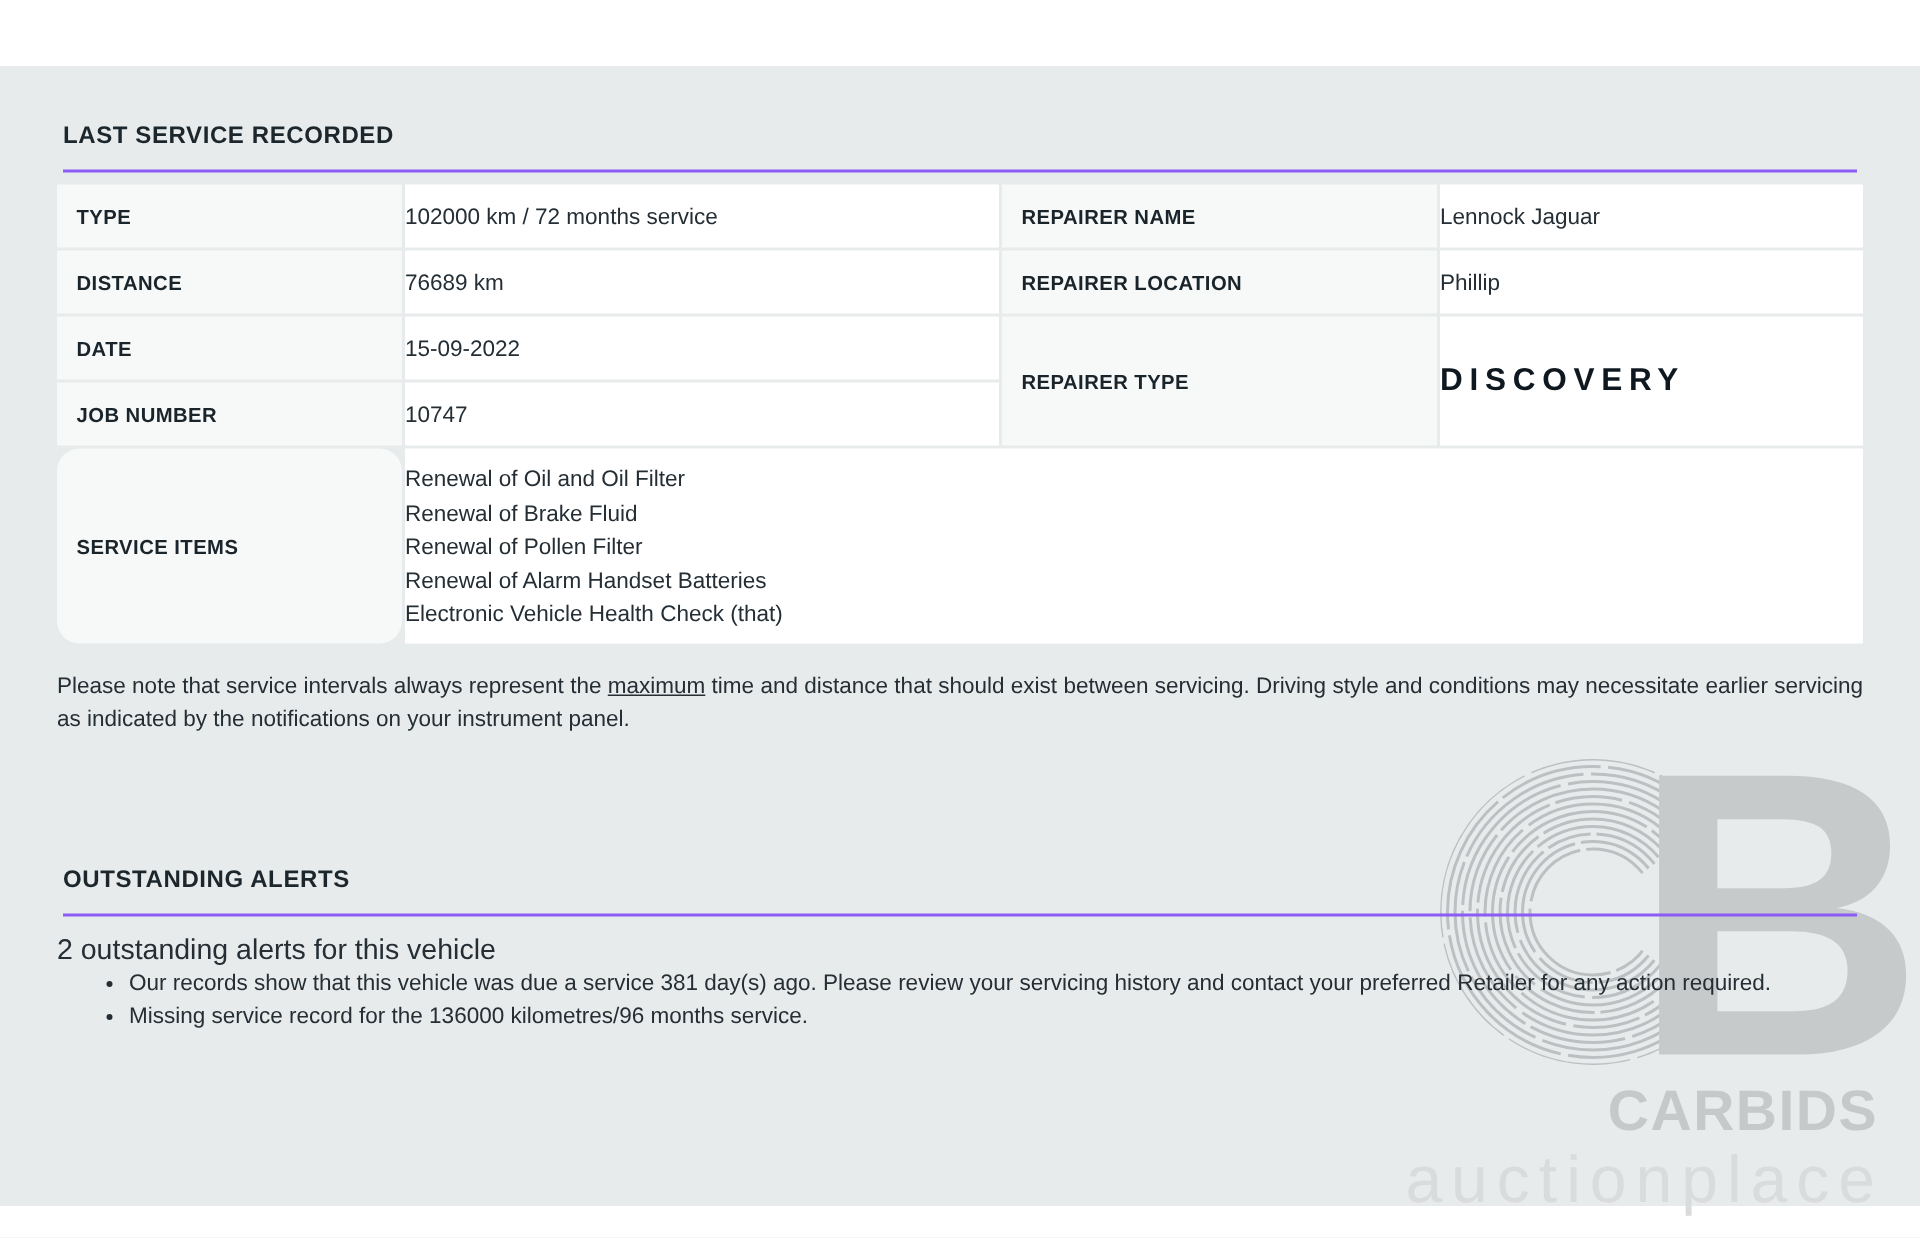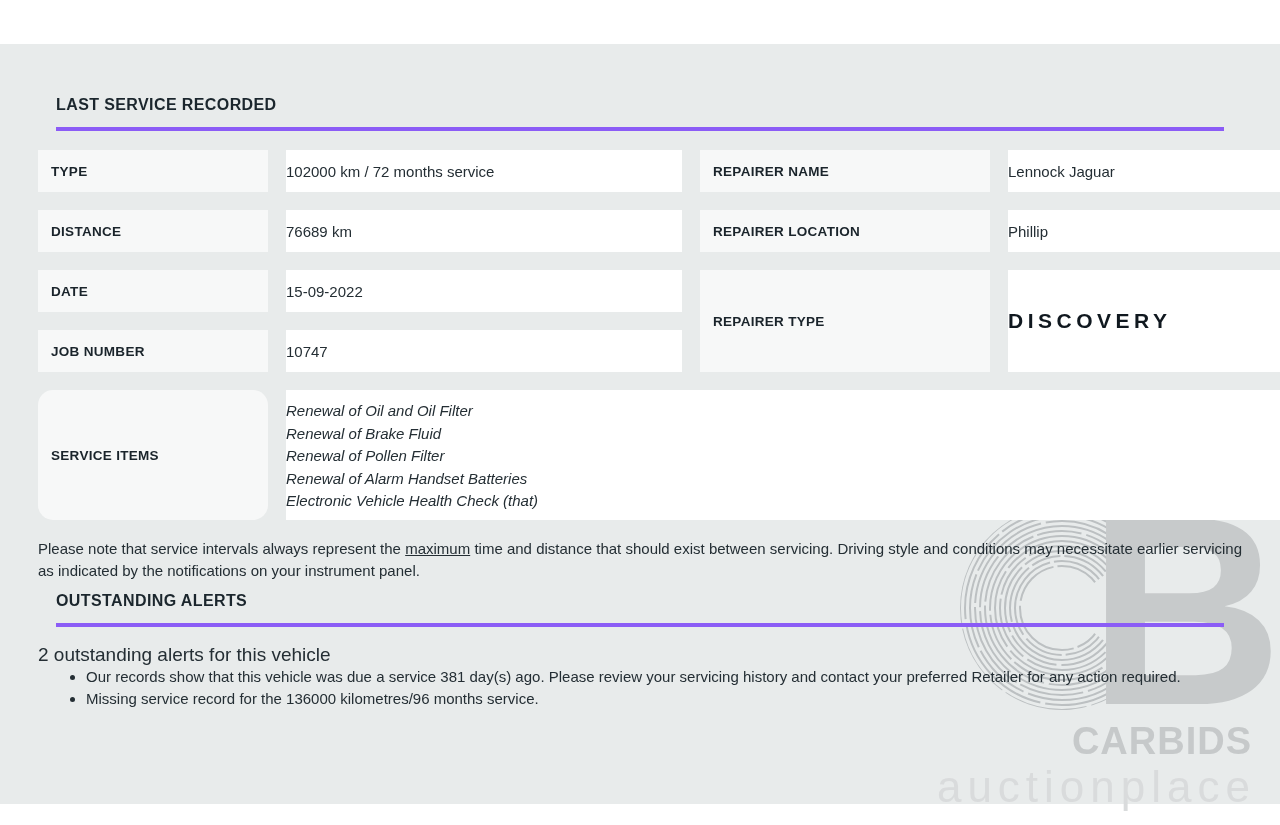--- a/index.html
+++ b/index.html
@@ -9,52 +9,52 @@
     font-family:"Liberation Sans", sans-serif;
     color:#242e34;
   }
   .section{
     position:absolute;left:0;width:1280px;background:#e8ebeb;
     box-sizing:border-box;padding:0 38px;
   }
   #section-last-service{top:44px;height:491px;}
   #section-alerts{top:533px;height:271px;}
   .section-title{
-    margin:18px;font-size:16px;font-weight:700;color:#1b262d;
+    margin:4px;font-size:16px;font-weight:700;color:#1b262d;
     letter-spacing:0.4px;line-height:19px;
-    border-bottom:4px solid #8b5cf6;
+    border-bottom:2px solid #8b5cf6;
     position:relative;z-index:2;
   }
   #section-last-service .section-title{padding:33px 0 13px;}
   #section-alerts .section-title{padding:40px 0 13px;}
 
   
   .service-grid{
-    margin-top:19px;
+    margin-top:8px;
     display:grid;
     grid-template-columns:230px 396px 290px 282px;
     grid-template-rows:42px 42px 42px 42px 130px;
-    gap:18px;
+    gap:2px;
     position:relative;z-index:2;
   }
   .cell{box-sizing:border-box;display:flex;align-items:center;}
   .lbl{
     background:#f7f8f8;padding-left:13px;
     font-weight:700;font-size:13.5px;letter-spacing:0.3px;color:#1a242b;
   }
   .val{background:#ffffff;font-size:15px;color:#242e34;}
   .cell-repairer-type-lbl{grid-row:3/5;grid-column:3;}
   .cell-repairer-type-val{grid-row:3/5;grid-column:4;}
   .wordmark{
     font-size:21px;font-weight:700;letter-spacing:4.5px;color:#10181f;
   }
   .cell-service-items-lbl{grid-row:5;grid-column:1;border-radius:15px;}
   .cell-service-items-val{
     grid-row:5;grid-column:2/5;display:block;
-    padding-top:10px;line-height:22.5px;font-style:italic;
+    padding-top:10px;line-height:22.5px;
   }
   .note{
     margin:18px 0 0;font-size:15px;line-height:21.5px;text-align:justify;
     color:#242e34;position:relative;z-index:2;
   }
   .note .u{text-decoration:underline;}
 
   
   .alerts-summary{
     margin:13px 0 0;font-size:19px;line-height:20px;

